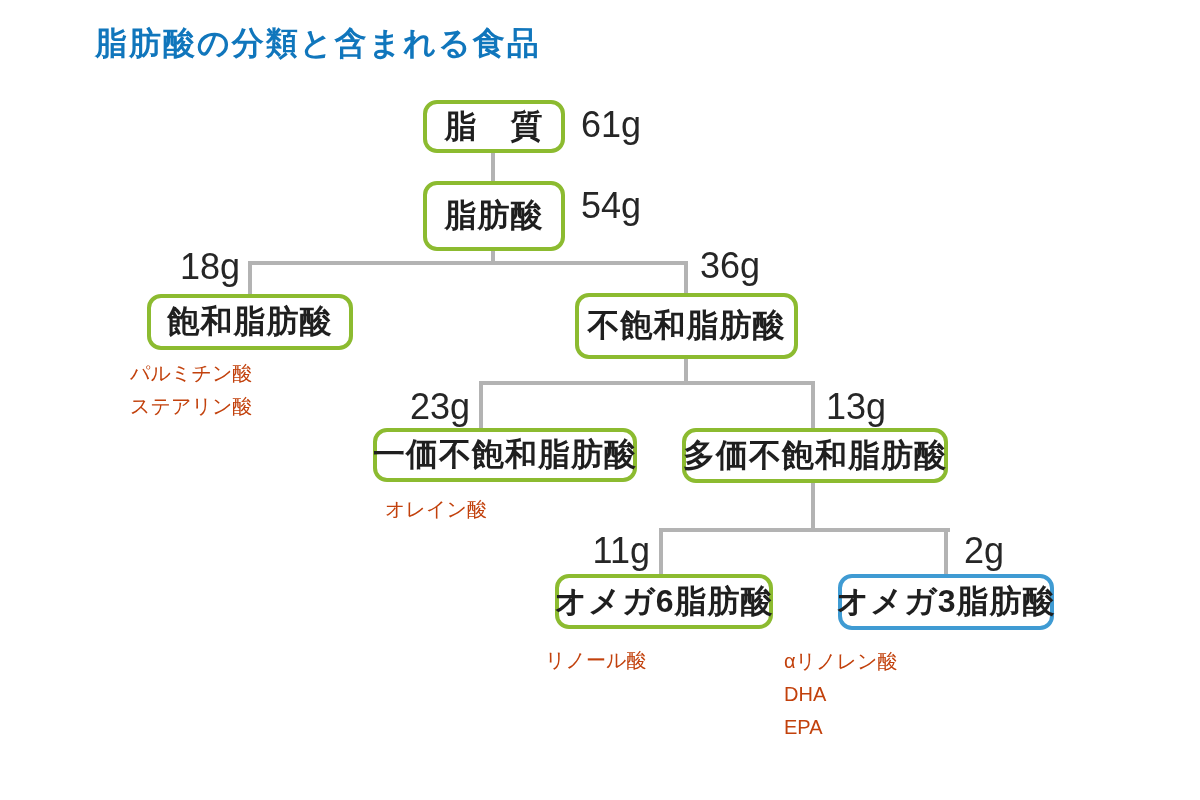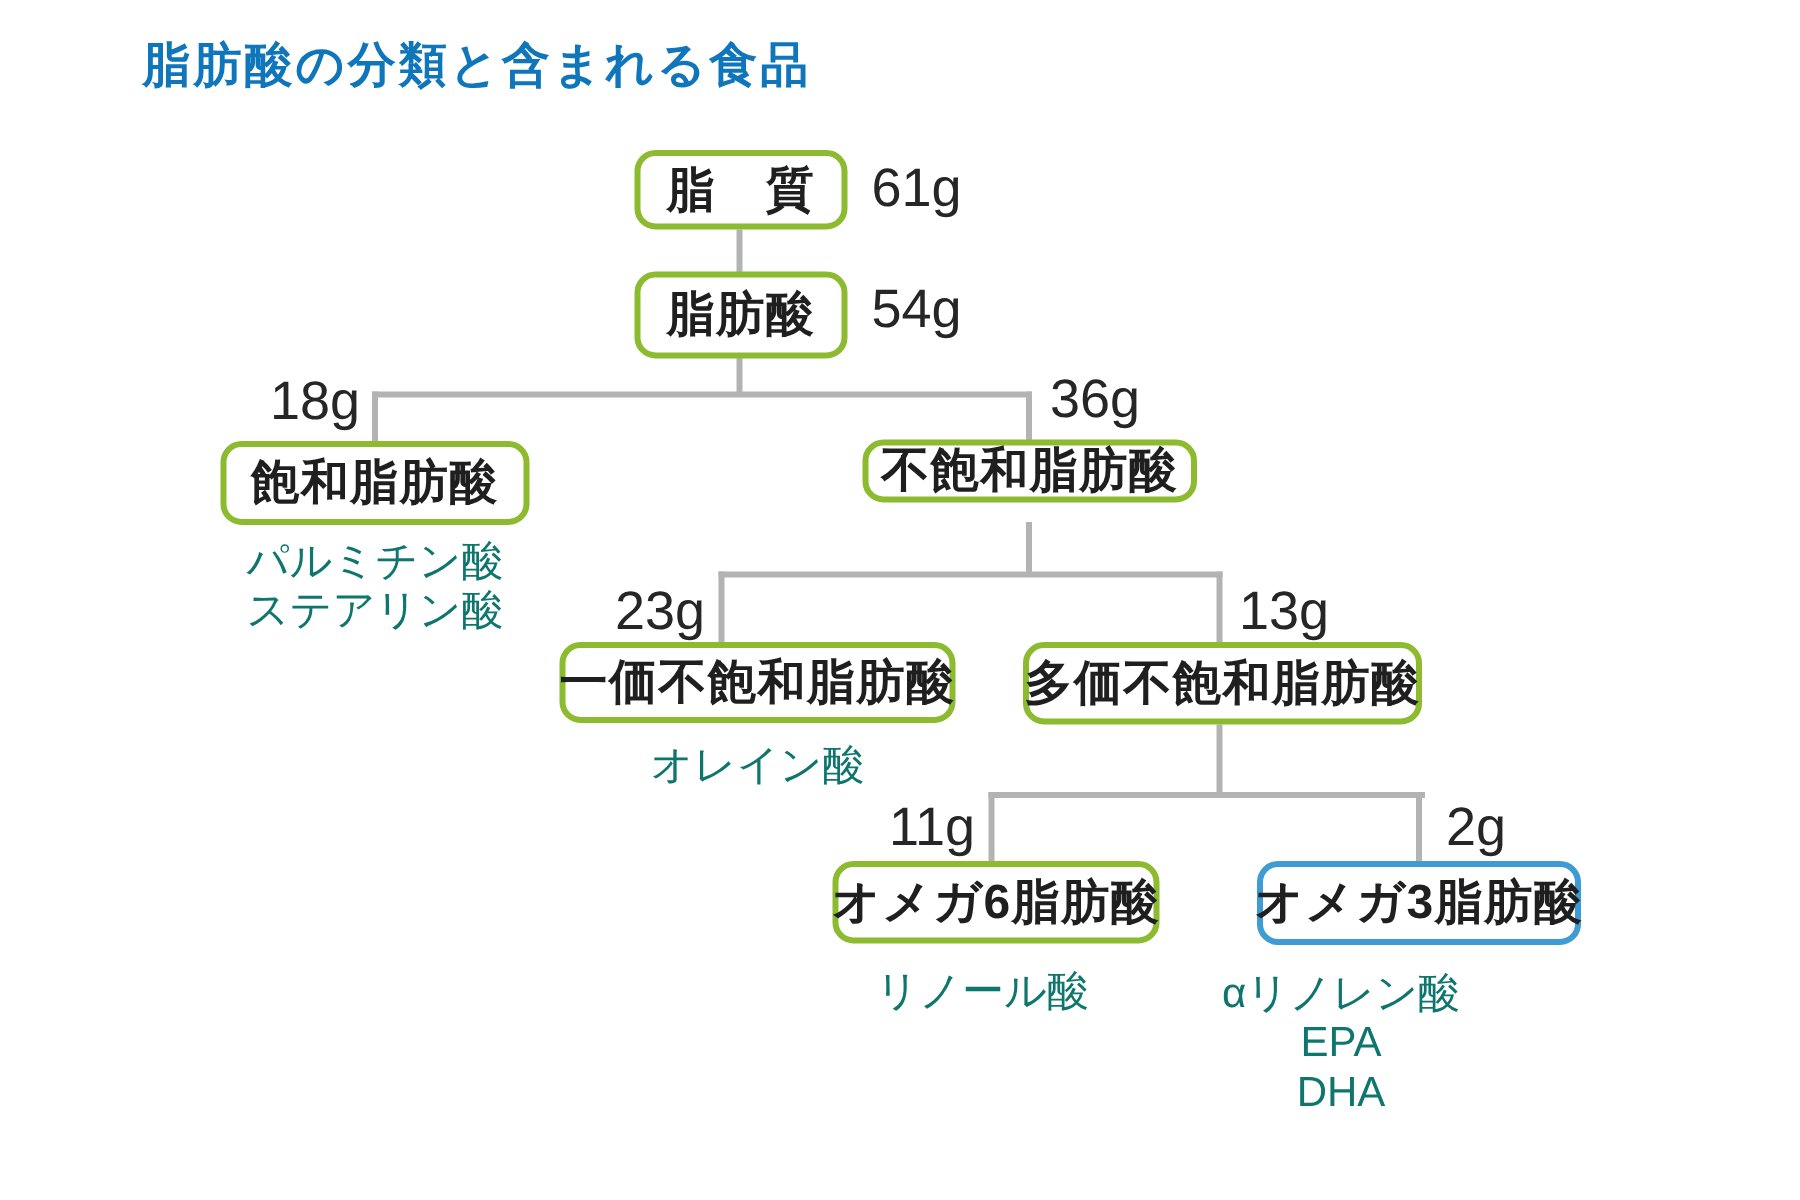--- a/index.html
+++ b/index.html
@@ -46,24 +46,24 @@
     z-index:2;
   }
   .amount.right-align{text-align:left;}
   .line{
     position:absolute;
     background:var(--line);
     z-index:1;
   }
   .foods{
     position:absolute;
-    text-align:center;
-    font-size:28px;font-weight:400;
+    text-align:left;
+    font-size:20px;font-weight:400;
     line-height:33px;
-    color:#0f766e;
+    color:#c2410c;
     white-space:nowrap;
   }
   .footnote{
     position:absolute;
     right:88px;top:758px;
     font-size:16px;
     color:#333333;
     white-space:nowrap;
   }
   .footnote sup{font-size:10px;}
@@ -85,50 +85,50 @@
   <div class="line" style="left:479px;top:381px;width:4px;height:48px"></div>
   <div class="line" style="left:811px;top:381px;width:4px;height:48px"></div>
   <div class="line" style="left:811px;top:483px;width:4px;height:48px"></div>
   <div class="line" style="left:659px;top:528px;width:291px;height:4px"></div>
   <div class="line" style="left:659px;top:528px;width:4px;height:47px"></div>
   <div class="line" style="left:944px;top:528px;width:4px;height:47px"></div>
 
   <div class="node" style="left:423px;top:100px;width:142px;height:53px">脂　質</div>
   <div class="amount" style="left:581px;top:104px">61g</div>
 
-  <div class="node" style="left:423px;top:181px;width:142px;height:58px">脂肪酸</div>
+  <div class="node" style="left:423px;top:181px;width:142px;height:70px">脂肪酸</div>
   <div class="amount" style="left:581px;top:185px">54g</div>
 
   <div class="amount right-align" style="right:960px;top:246px">18g</div>
   <div class="node" style="left:147px;top:294px;width:206px;height:56px">飽和脂肪酸</div>
   <div class="foods" style="left:130px;top:357px;width:240px">
     <div>パルミチン酸</div>
     <div>ステアリン酸</div>
   </div>
 
   <div class="amount" style="left:700px;top:245px">36g</div>
-  <div class="node" style="left:575px;top:293px;width:223px;height:42px">不飽和脂肪酸</div>
+  <div class="node" style="left:575px;top:293px;width:223px;height:66px">不飽和脂肪酸</div>
 
   <div class="amount right-align" style="right:730px;top:386px">23g</div>
   <div class="node" style="left:373px;top:428px;width:264px;height:54px">一価不飽和脂肪酸</div>
   <div class="foods" style="left:385px;top:493px;width:240px">
     <div>オレイン酸</div>
   </div>
 
   <div class="amount" style="left:826px;top:386px">13g</div>
   <div class="node" style="left:682px;top:428px;width:266px;height:55px">多価不飽和脂肪酸</div>
 
   <div class="amount right-align" style="right:550px;top:530px">11g</div>
   <div class="node" style="left:555px;top:574px;width:218px;height:55px">オメガ6脂肪酸</div>
   <div class="foods" style="left:545px;top:644px;width:220px">
     <div>リノール酸</div>
   </div>
 
   <div class="amount" style="left:964px;top:530px">2g</div>
   <div class="node blue" style="left:838px;top:574px;width:216px;height:56px">オメガ3脂肪酸</div>
   <div class="foods" style="left:784px;top:645px;width:220px">
     <div>αリノレン酸</div>
+    <div>DHA</div>
     <div>EPA</div>
-    <div>DHA</div>
   </div>
 
 
 </div>
 
 </body></html>

